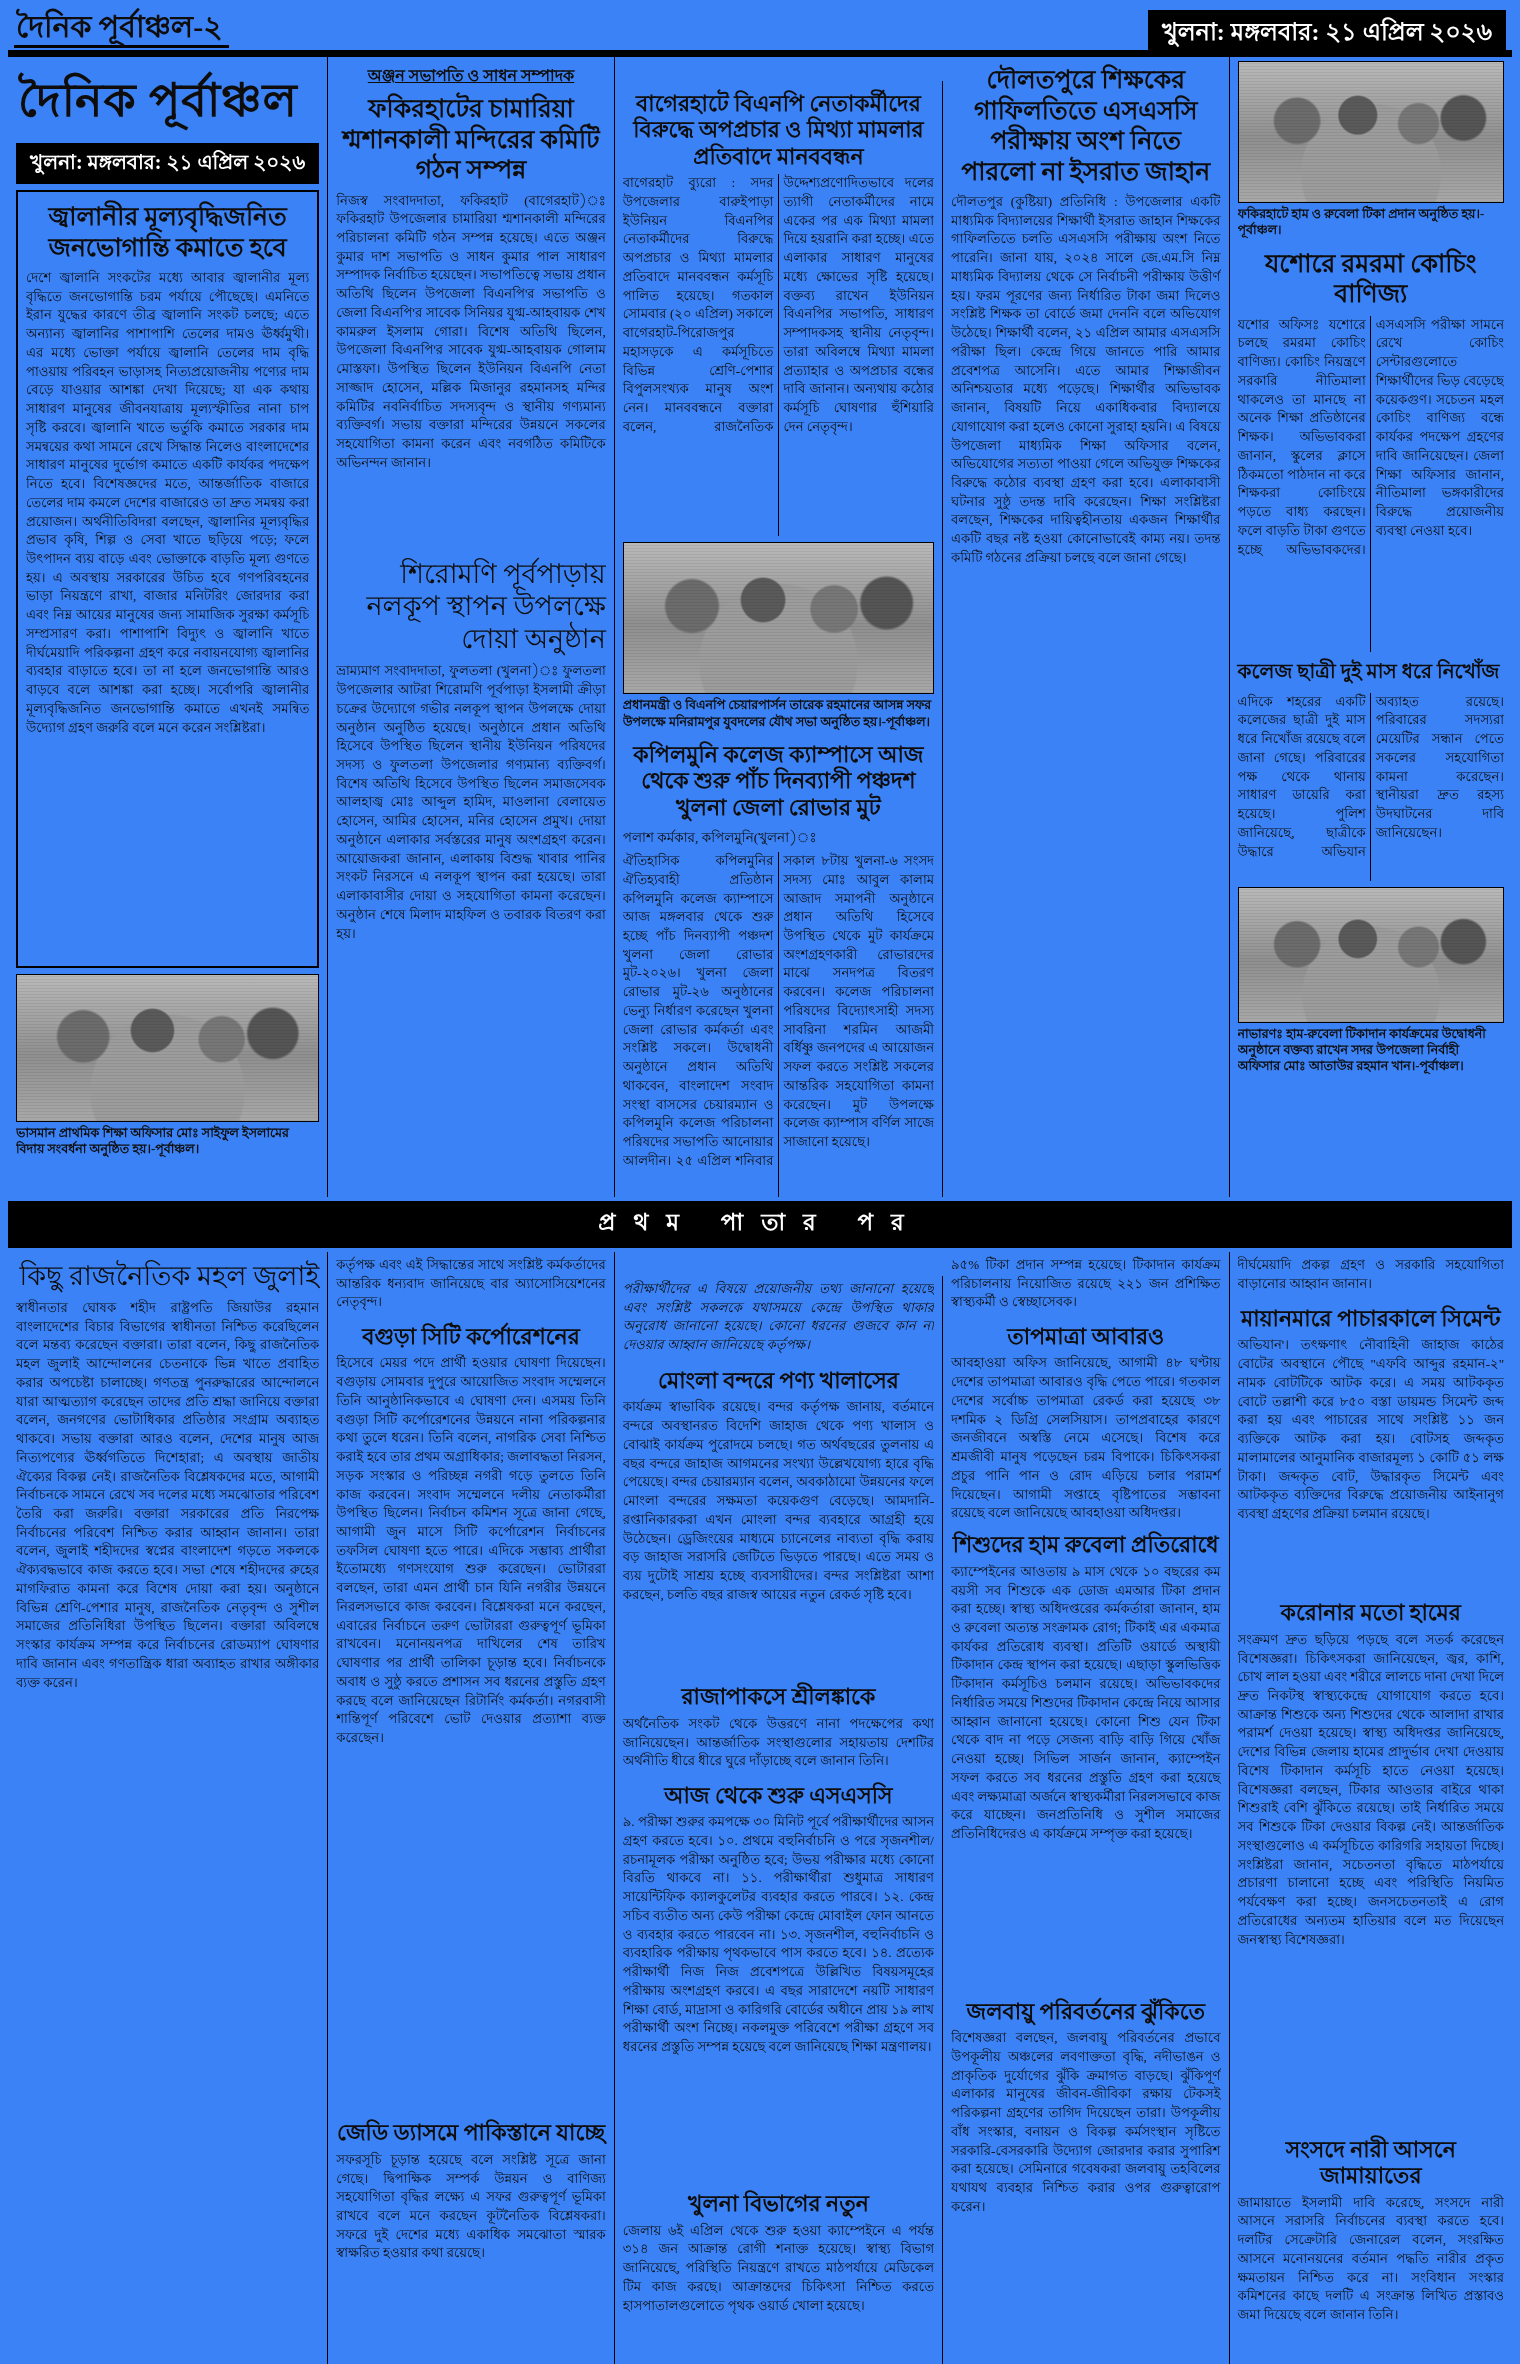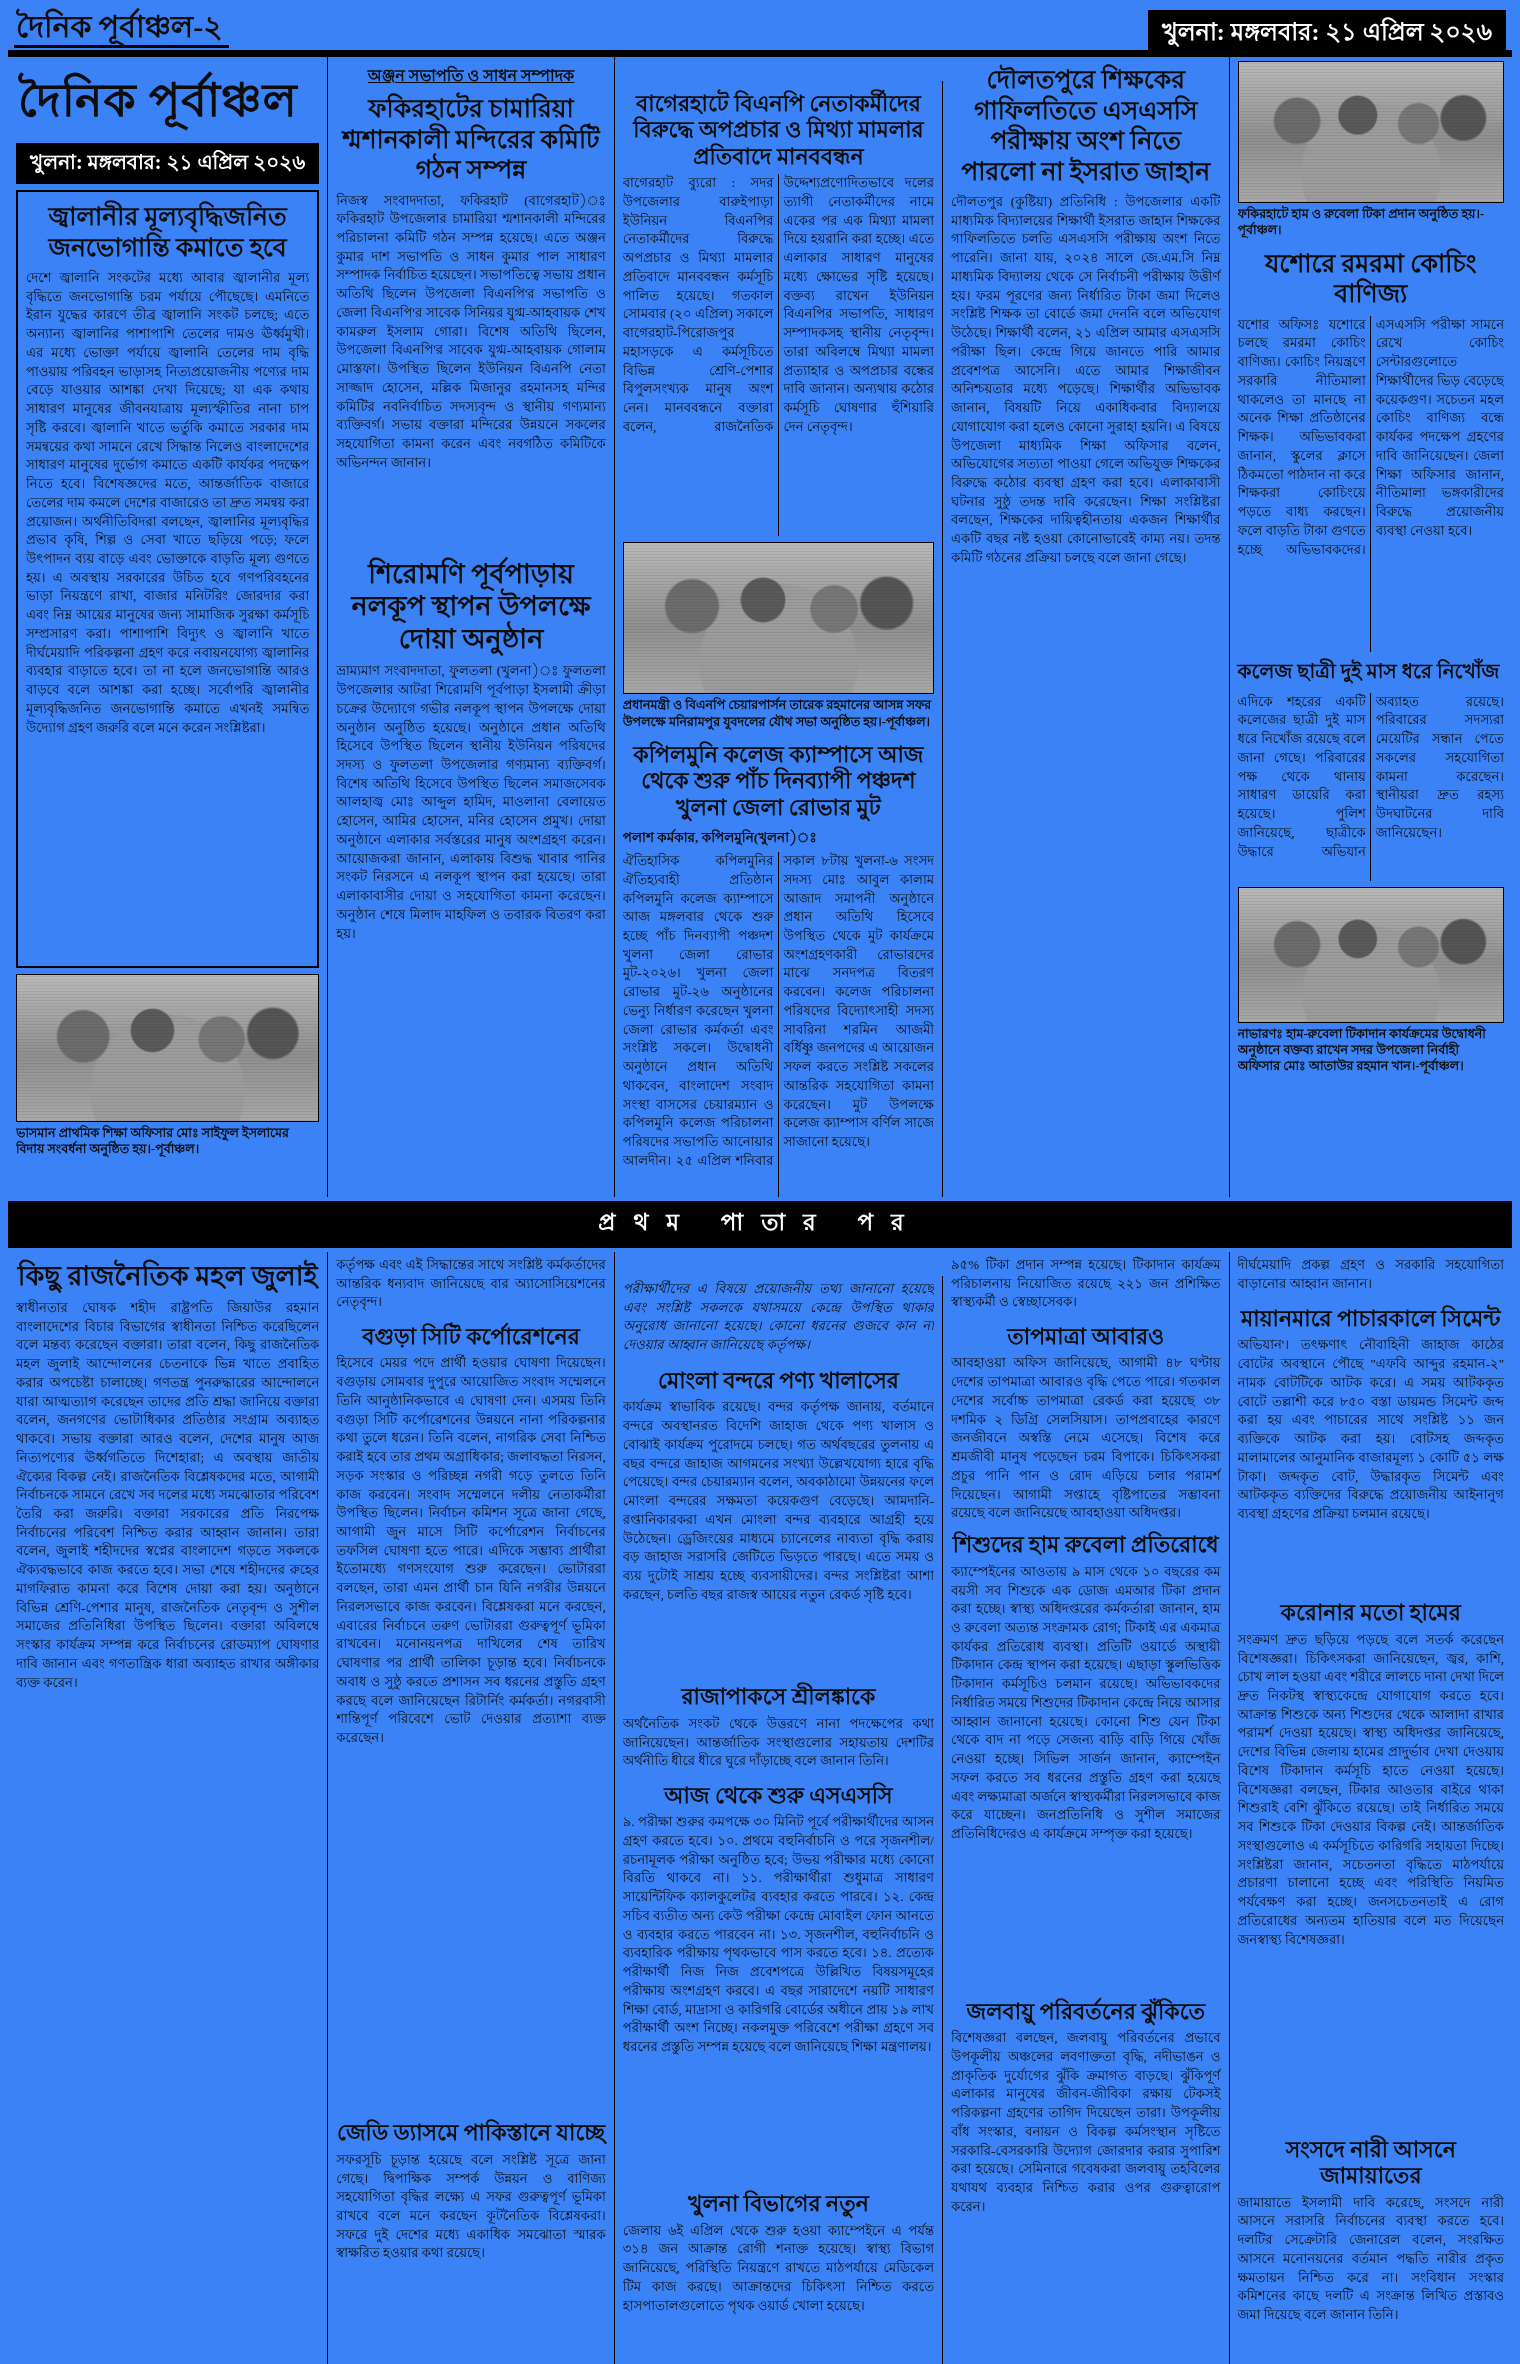--- a/index.html
+++ b/index.html
@@ -19,25 +19,25 @@
   .cols { display:flex; align-items:stretch; margin:0 8px; }
   .col { padding:4px 8px; overflow:hidden; border-right:1px solid #000; }
   .col:last-child { border-right:none; }
   .top-cols { height:1140px; }
   .bottom-cols { height:1125px; }
   .w1 { width:322px; } .w2 { width:288px; } .w3 { width:330px;margin-top:24px; } .w4 { width:288px; } .w5 { width:284px; }
   
   .logo { font-size:46px; font-weight:bold; letter-spacing:1px; white-space:nowrap; padding:4px 0 2px 2px; }
   .logo-date { background:#000; color:#fff; font-size:20px; font-weight:bold; text-align:center; padding:4px 2px; margin-bottom:6px; }
   
-  .headline-xl { font-size:27px; font-weight:bold; text-align:center; line-height:1.22; padding:4px 0 6px 0; }
+  .headline-xl { font-size:27px; font-weight:normal; text-align:right; line-height:1.22; padding:4px 0 6px 0; }
   .headline-lg { font-size:25px; font-weight:bold; text-align:center; line-height:1.22; padding:4px 0 6px 0; }
   .headline-md { font-size:22px; font-weight:bold; text-align:center; line-height:1.2; padding:6px 0 4px 0; }
   .kicker { font-size:16px; font-weight:bold; text-align:center; text-decoration:underline; padding-top:2px; }
-  .byline { font-size:13.5px; font-weight:bold; padding:2px 0; }
+  .byline { font-size:13.5px; font-weight:normal; padding:2px 0; }
   .subhead { font-size:20px; font-weight:bold; text-align:left; padding:4px 0; }
   .body { font-size:13.2px; line-height:1.42; text-align:justify; overflow:hidden; }
   .body2col { column-count:2; column-gap:10px; column-rule:1px solid #000; }
   .caption { font-size:12.6px; font-weight:bold; line-height:1.3; padding:3px 0 6px 0; overflow:hidden; }
   .box { border:2px solid #000; padding:6px 8px; overflow:hidden; }
   
   .photo {
     border:1.5px solid #000;
     background:
       radial-gradient(circle at 22% 42%, #6c6c6c 0 10%, transparent 11%),

